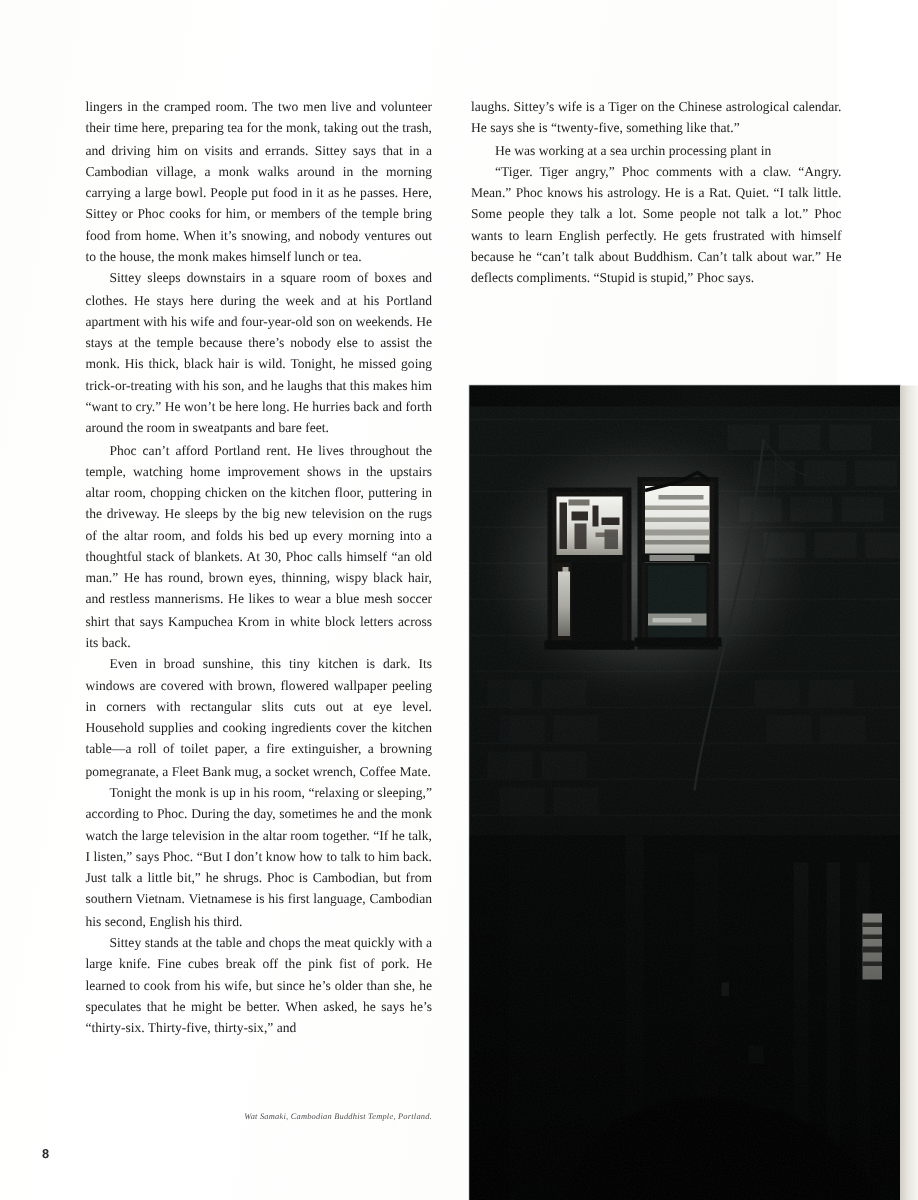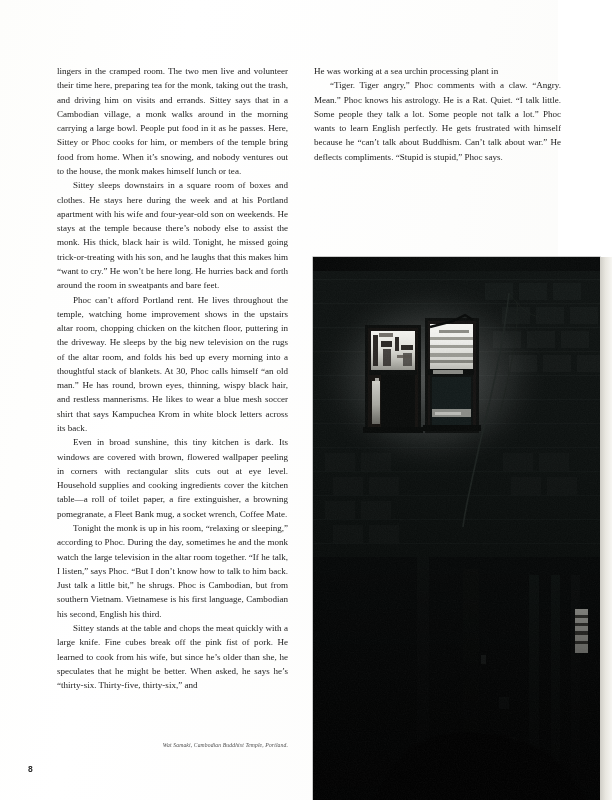--- a/index.html
+++ b/index.html
@@ -116,20 +116,21 @@
   <div class="col" id="col-left">
     <p>lingers in the cramped room. The two men live and volunteer their time here, preparing tea for the monk, taking out the trash, and driving him on visits and errands. Sittey says that in a Cambodian village, a monk walks around in the morning carrying a large bowl. People put food in it as he passes. Here, Sittey or Phoc cooks for him, or members of the temple bring food from home. When it’s snowing, and nobody ventures out to the house, the monk makes himself lunch or tea.</p>
     <p>Sittey sleeps downstairs in a square room of boxes and clothes. He stays here during the week and at his Portland apartment with his wife and four-year-old son on weekends. He stays at the temple because there’s nobody else to assist the monk. His thick, black hair is wild.  Tonight, he missed going trick-or-treating with his son, and he laughs that this makes him “want to cry.” He won’t be here long. He hurries back and forth around the room in sweatpants and bare feet.</p>
     <p>Phoc can’t afford Portland rent. He lives throughout the temple, watching home improvement shows in the upstairs altar room, chopping chicken on the kitchen floor, puttering in the driveway. He sleeps by the big new television on the rugs of the altar room, and folds his bed up every morning into a thoughtful stack of blankets. At 30, Phoc calls himself “an old man.” He has round, brown eyes, thinning, wispy black hair, and restless mannerisms. He likes to wear a blue mesh soccer shirt that says Kampuchea Krom in white block letters across its back.</p>
     <p>Even in broad sunshine, this tiny kitchen is dark. Its windows are covered with brown, flowered wallpaper peeling in corners with rectangular slits cuts out at eye level. Household supplies and cooking ingredients cover the kitchen table—a roll of toilet paper, a fire extinguisher, a browning pomegranate, a Fleet Bank mug, a socket wrench, Coffee Mate.</p>
     <p>Tonight the monk is up in his room, “relaxing or sleeping,” according to Phoc. During the day, sometimes he and the monk watch the large television in the altar room together. “If he talk, I listen,” says Phoc. “But I don’t know how to talk to him back. Just talk a little bit,” he shrugs. Phoc is Cambodian, but from southern Vietnam. Vietnamese is his first language, Cambodian his second, English his third.</p>
     <p>Sittey stands at the table and chops the meat quickly with a large knife. Fine cubes break off the pink fist of pork. He learned to cook from his wife, but since he’s older than she, he speculates that he might be better. When asked, he says he’s “thirty-six. Thirty-five, thirty-six,” and</p>
   </div>
 
   <div class="col" id="col-right">
+    <p>laughs. Sittey’s wife is a Tiger on the Chinese astrological calendar. He says she is “twenty-five, something like that.”</p>
     <p>He was working at a sea urchin processing plant in</p>
     <p>“Tiger. Tiger angry,” Phoc comments with a claw. “Angry. Mean.” Phoc knows his astrology. He is a Rat. Quiet. “I talk little. Some people they talk a lot. Some people not talk a lot.” Phoc wants to learn English perfectly. He gets frustrated with himself because he “can’t talk about Buddhism. Can’t talk about war.” He deflects compliments. “Stupid is stupid,” Phoc says.</p>
   </div>
 
   <div id="photo">
     <svg width="287" height="543" viewBox="0 0 287 543" xmlns="http://www.w3.org/2000/svg">
       <defs>
         <linearGradient id="wallGrad" x1="0" y1="0" x2="0" y2="1">
           <stop offset="0%" stop-color="#0e1211"></stop>
           <stop offset="30%" stop-color="#0c100f"></stop>

